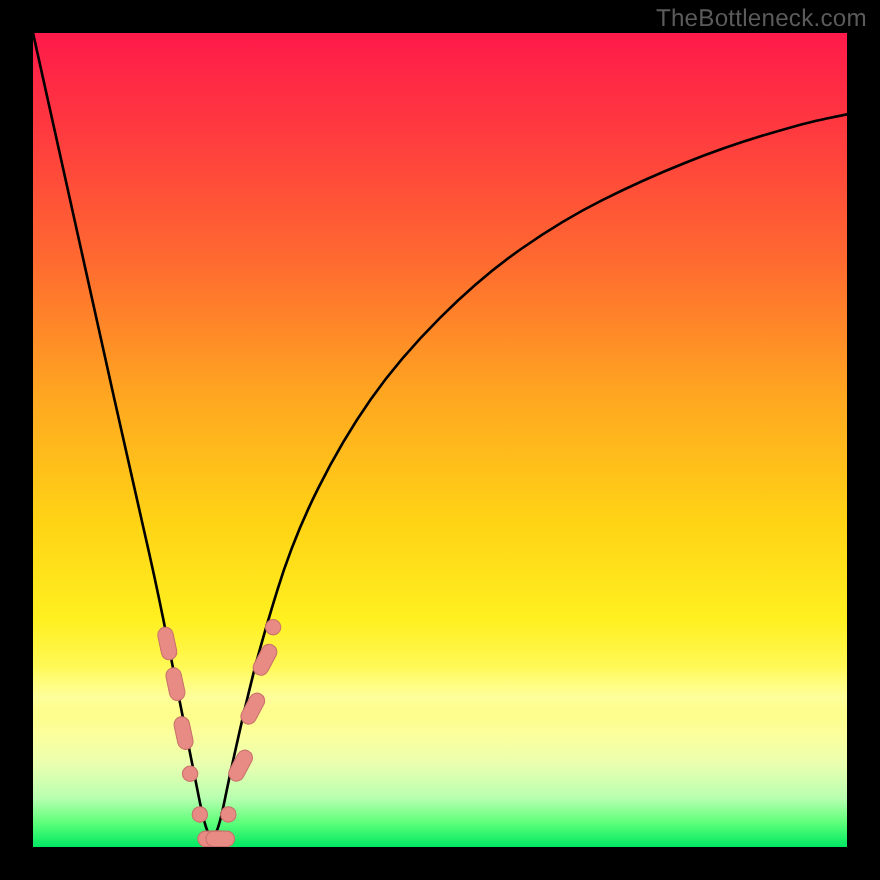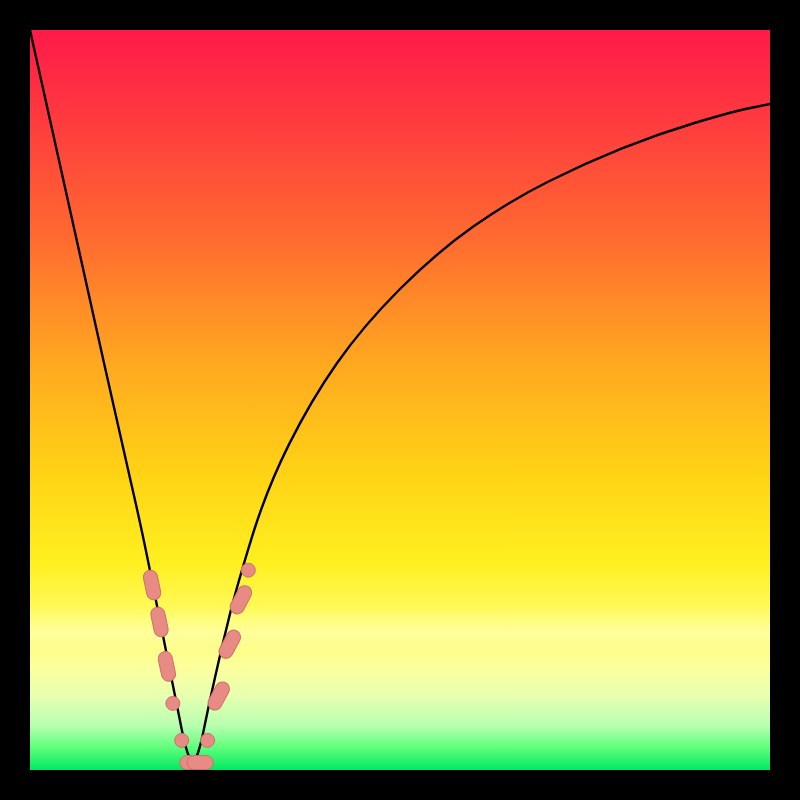--- a/index.html
+++ b/index.html
@@ -65,20 +65,21 @@
   }
   svg.curve {
     position: absolute;
     inset: 0;
   }
 </style>
 </head>
 <body>
 
 <div class="outer">
+  <div class="attribution">TheBottleneck.com</div>
 
   <div class="plot-area">
     <div class="gradient-bg"></div>
     <div class="yellow-band"></div>
 
     <svg class="curve" viewBox="0 0 740 740" preserveAspectRatio="none">
       <path id="curve-path" fill="none" stroke="#000" stroke-width="2.4" stroke-linecap="round" d="M 0 0 Q 0 0 14.8 66.60000000000002 Q 29.6 133.20000000000005 44.400000000000006 199.8 Q 59.2 266.4 74 333 Q 88.8 399.6 99.9 447.7 Q 111 495.79999999999995 118.4 532.8 Q 125.80000000000001 569.8000000000001 133.2 606.8 Q 140.6 643.8 144.3 662.3 Q 148 680.8000000000001 151.7 699.3 Q 155.4 717.8 159.10000000000002 727.05 Q 162.8 736.3 166.5 727.05 Q 170.20000000000002 717.8 173.9 699.3 Q 177.6 680.8000000000001 185 647.5 Q 192.4 614.1999999999999 199.8 584.5999999999999 Q 207.20000000000002 555 222 506.9 Q 236.8 458.8 259 414.4 Q 281.2 370 307.1 333 Q 333 296 370 259 Q 407.00000000000006 222.00000000000003 444 196.10000000000002 Q 481 170.2 518 151.70000000000002 Q 555 133.20000000000005 592 118.40000000000003 Q 629 103.60000000000001 666 92.5 Q 703 81.39999999999999 721.5 77.69999999999999 T 740 73.99999999999999"></path>
       <g id="markers-group">
           <rect x="115.10000000000001" y="540" width="14" height="30" rx="7" transform="rotate(-12 122.10000000000001 555)" fill="#e98b85" stroke="#c9726c" stroke-width="1"></rect>
           <rect x="122.5" y="577" width="14" height="30" rx="7" transform="rotate(-12 129.5 592)" fill="#e98b85" stroke="#c9726c" stroke-width="1"></rect>

